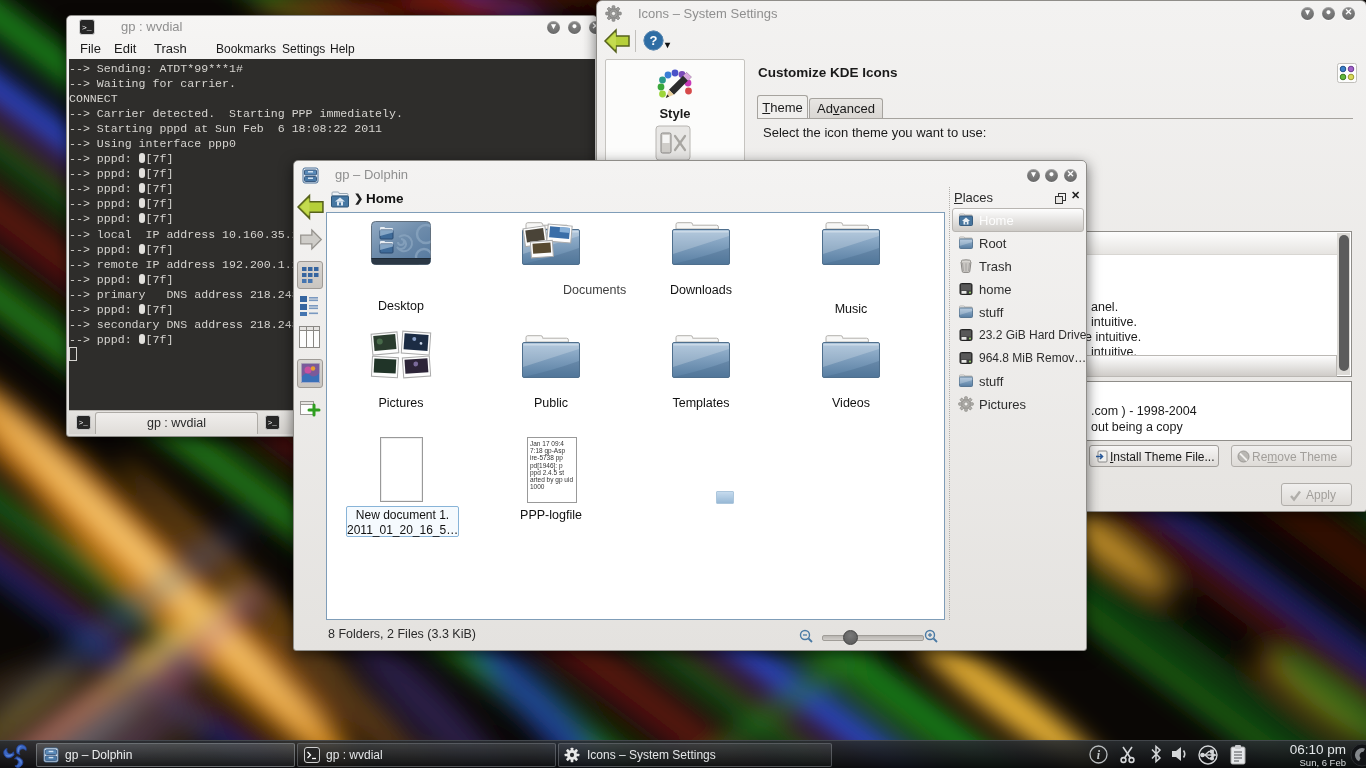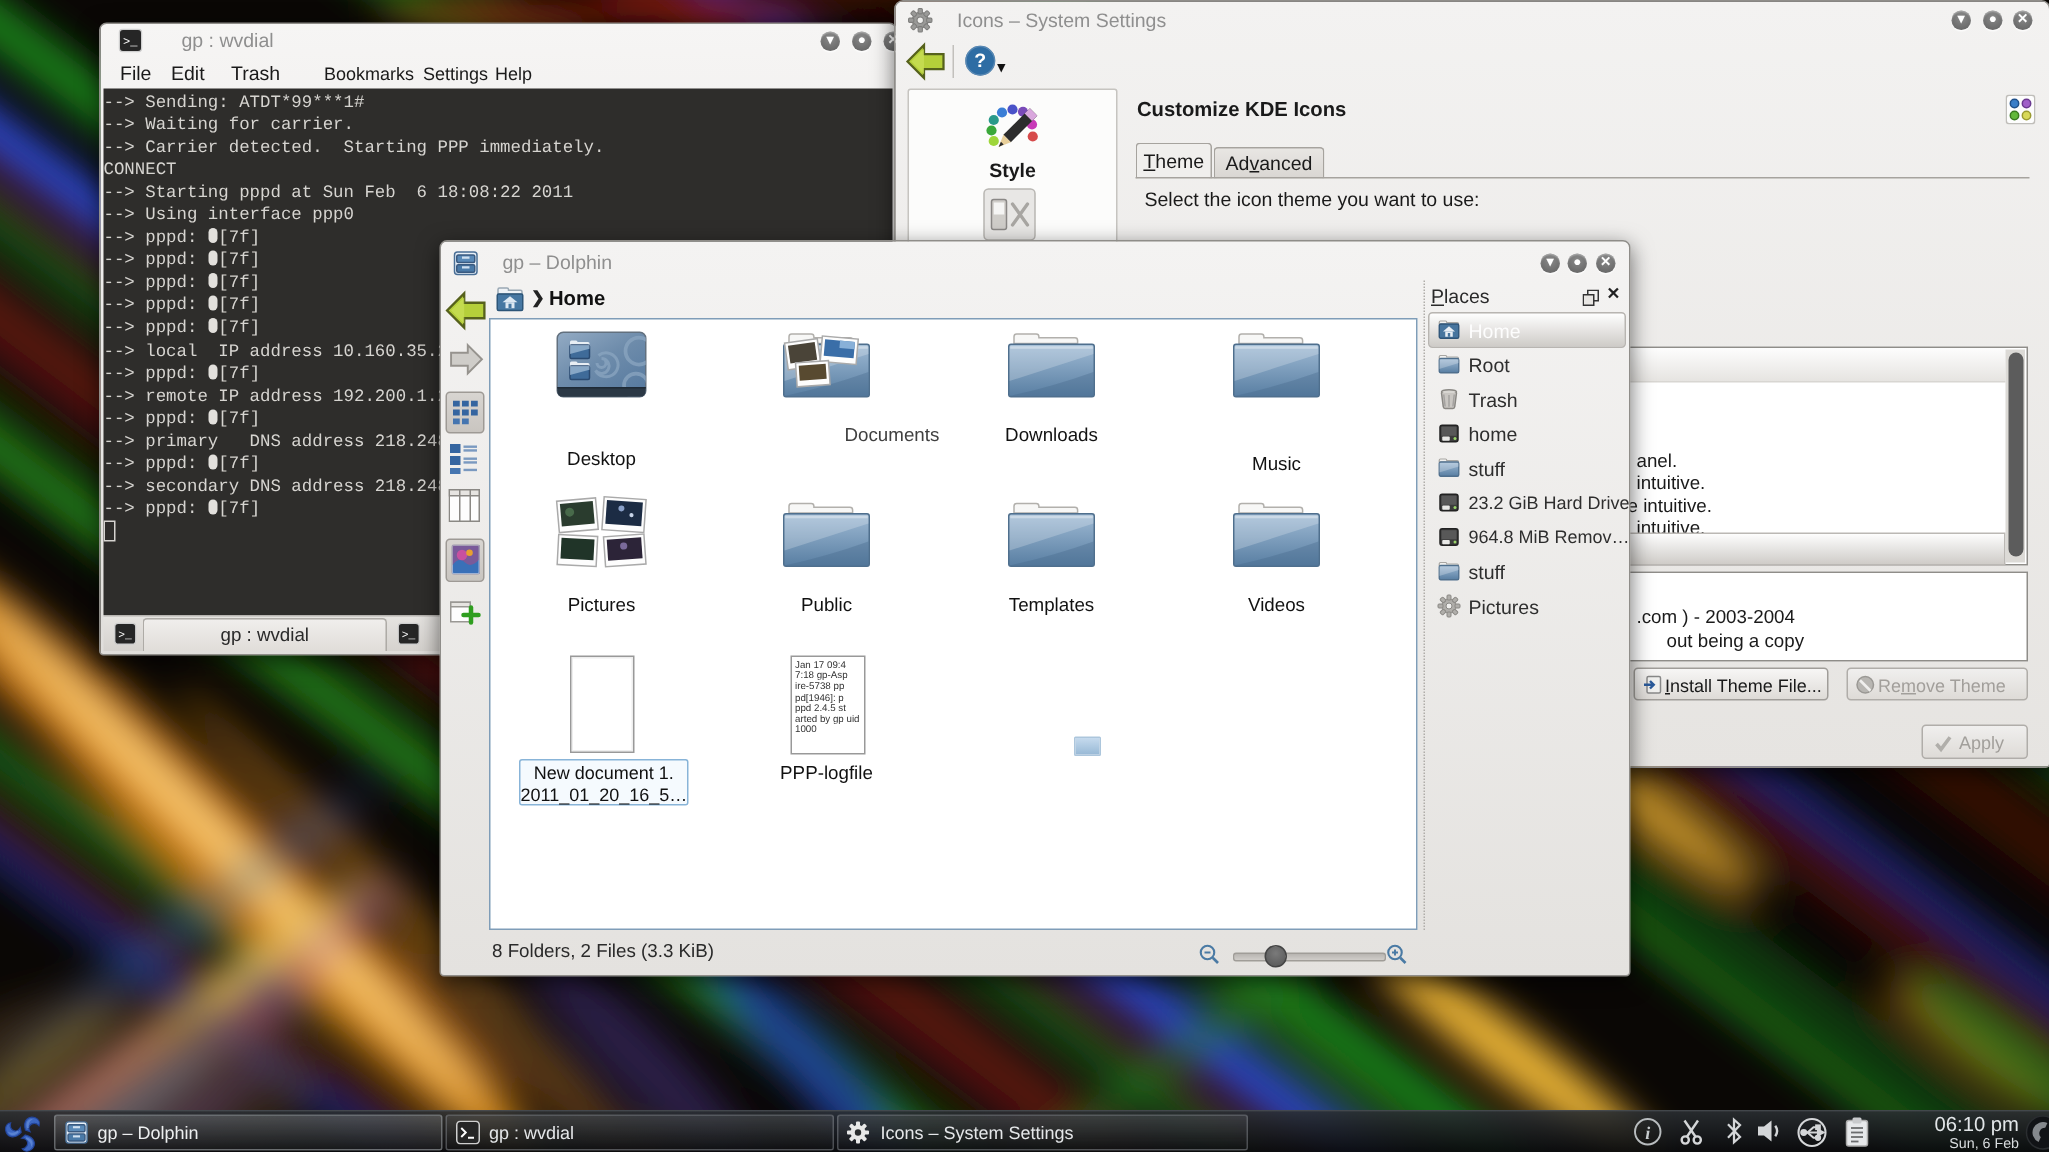--- a/index.html
+++ b/index.html
@@ -99,22 +99,22 @@
   <span class="abs" style="left:13px;top:3px;">File</span>
   <span class="abs" style="left:47px;top:3px;">Edit</span>
   <span class="abs" style="left:87px;top:3px;">Trash</span>
   <span class="abs" style="left:149px;top:3.5px;font-size:12px;">Bookmarks</span>
   <span class="abs" style="left:215px;top:3.5px;font-size:12px;">Settings</span>
   <span class="abs" style="left:263px;top:3.5px;font-size:12px;">Help</span>
  </div>
  <div class="abs mono" style="left:2px;top:43px;width:526px;height:351px;background:#2e2d2b;color:#d6d4d0;font-size:11.6px;line-height:15.05px;padding:2px 0 0 0px;box-sizing:border-box;overflow:hidden;" id="termtext">
       <div class="term-line">--&gt; Sending: ATDT*99***1#</div>
       <div class="term-line">--&gt; Waiting for carrier.</div>
+      <div class="term-line">CONNECT</div>
       <div class="term-line">--&gt; Carrier detected.  Starting PPP immediately.</div>
-      <div class="term-line">CONNECT</div>
       <div class="term-line">--&gt; Starting pppd at Sun Feb  6 18:08:22 2011</div>
       <div class="term-line">--&gt; Using interface ppp0</div>
       <div class="term-line">--&gt; pppd: <span style="display:inline-block;width:6px;height:10px;background:#e2e0dc;border-radius:3px;margin-right:1px;vertical-align:-1px;"></span>[7f]</div>
       <div class="term-line">--&gt; pppd: <span style="display:inline-block;width:6px;height:10px;background:#e2e0dc;border-radius:3px;margin-right:1px;vertical-align:-1px;"></span>[7f]</div>
       <div class="term-line">--&gt; pppd: <span style="display:inline-block;width:6px;height:10px;background:#e2e0dc;border-radius:3px;margin-right:1px;vertical-align:-1px;"></span>[7f]</div>
       <div class="term-line">--&gt; pppd: <span style="display:inline-block;width:6px;height:10px;background:#e2e0dc;border-radius:3px;margin-right:1px;vertical-align:-1px;"></span>[7f]</div>
       <div class="term-line">--&gt; pppd: <span style="display:inline-block;width:6px;height:10px;background:#e2e0dc;border-radius:3px;margin-right:1px;vertical-align:-1px;"></span>[7f]</div>
       <div class="term-line">--&gt; local  IP address 10.160.35.244</div>
       <div class="term-line">--&gt; pppd: <span style="display:inline-block;width:6px;height:10px;background:#e2e0dc;border-radius:3px;margin-right:1px;vertical-align:-1px;"></span>[7f]</div>
       <div class="term-line">--&gt; remote IP address 192.200.1.21</div>
@@ -230,22 +230,22 @@
   <div class="abs" style="left:332px;top:83px;font-size:12.5px;color:#1a1a1a;">intuitive.</div>
   <div class="abs" style="left:326px;top:98px;font-size:12.5px;color:#1a1a1a;">e intuitive.</div>
   <div class="abs" style="left:332px;top:113px;font-size:12.5px;color:#1a1a1a;">intuitive.</div>
   <div class="abs" style="left:1px;top:123px;right:14px;height:20px;background:linear-gradient(#fdfdfd,#cfccc8);border:1px solid #bbb8b4;"></div>
   <div class="abs" style="right:1px;top:1px;width:13px;height:142px;background:#dcdad6;">
    <div class="abs" style="left:1.5px;top:2px;width:10px;height:136px;background:#5c5c5c;border-radius:5px;"></div>
   </div>
  </div>
 
  <div class="abs" style="left:161px;top:380px;width:594px;height:60px;background:#fff;border:1px solid #8f8d89;box-sizing:border-box;font-size:12.5px;color:#1a1a1a;">
-  <div class="abs" style="left:332px;top:22px;white-space:nowrap;">.com ) - 2003-2004</div>
-  <div class="abs" style="left:332px;top:38px;white-space:nowrap;margin-left:20px;">out being a copy</div>
+  <div class="abs" style="left:332px;top:22px;white-space:nowrap;">.com ) - 1998-2004</div>
+  <div class="abs" style="left:332px;top:38px;white-space:nowrap;">out being a copy</div>
  </div>
 
  <div class="abs" style="left:492px;top:444px;width:130px;height:22px;background:linear-gradient(#f7f6f5,#dedbd7);border:1px solid #a09d99;border-radius:3px;box-sizing:border-box;">
   <svg class="abs" style="left:5px;top:4px" width="13" height="13" viewBox="0 0 13 13">
         <rect x="3" y="1" width="9" height="11" rx="1" fill="#f0f0ee" stroke="#888"></rect>
         <path d="M1 6.5 L7 6.5 M5 4 L7.5 6.5 L5 9" stroke="#2a5a9a" stroke-width="1.6" fill="none"></path>
       </svg>
   <span class="abs" style="left:20px;top:4px;font-size:12px;color:#1a1a1a;white-space:nowrap;"><span style="text-decoration:underline">I</span>nstall Theme File...</span>
  </div>
  <div class="abs" style="left:634px;top:444px;width:121px;height:22px;background:linear-gradient(#f0efee,#dedbd7);border:1px solid #b0ada9;border-radius:3px;box-sizing:border-box;">

